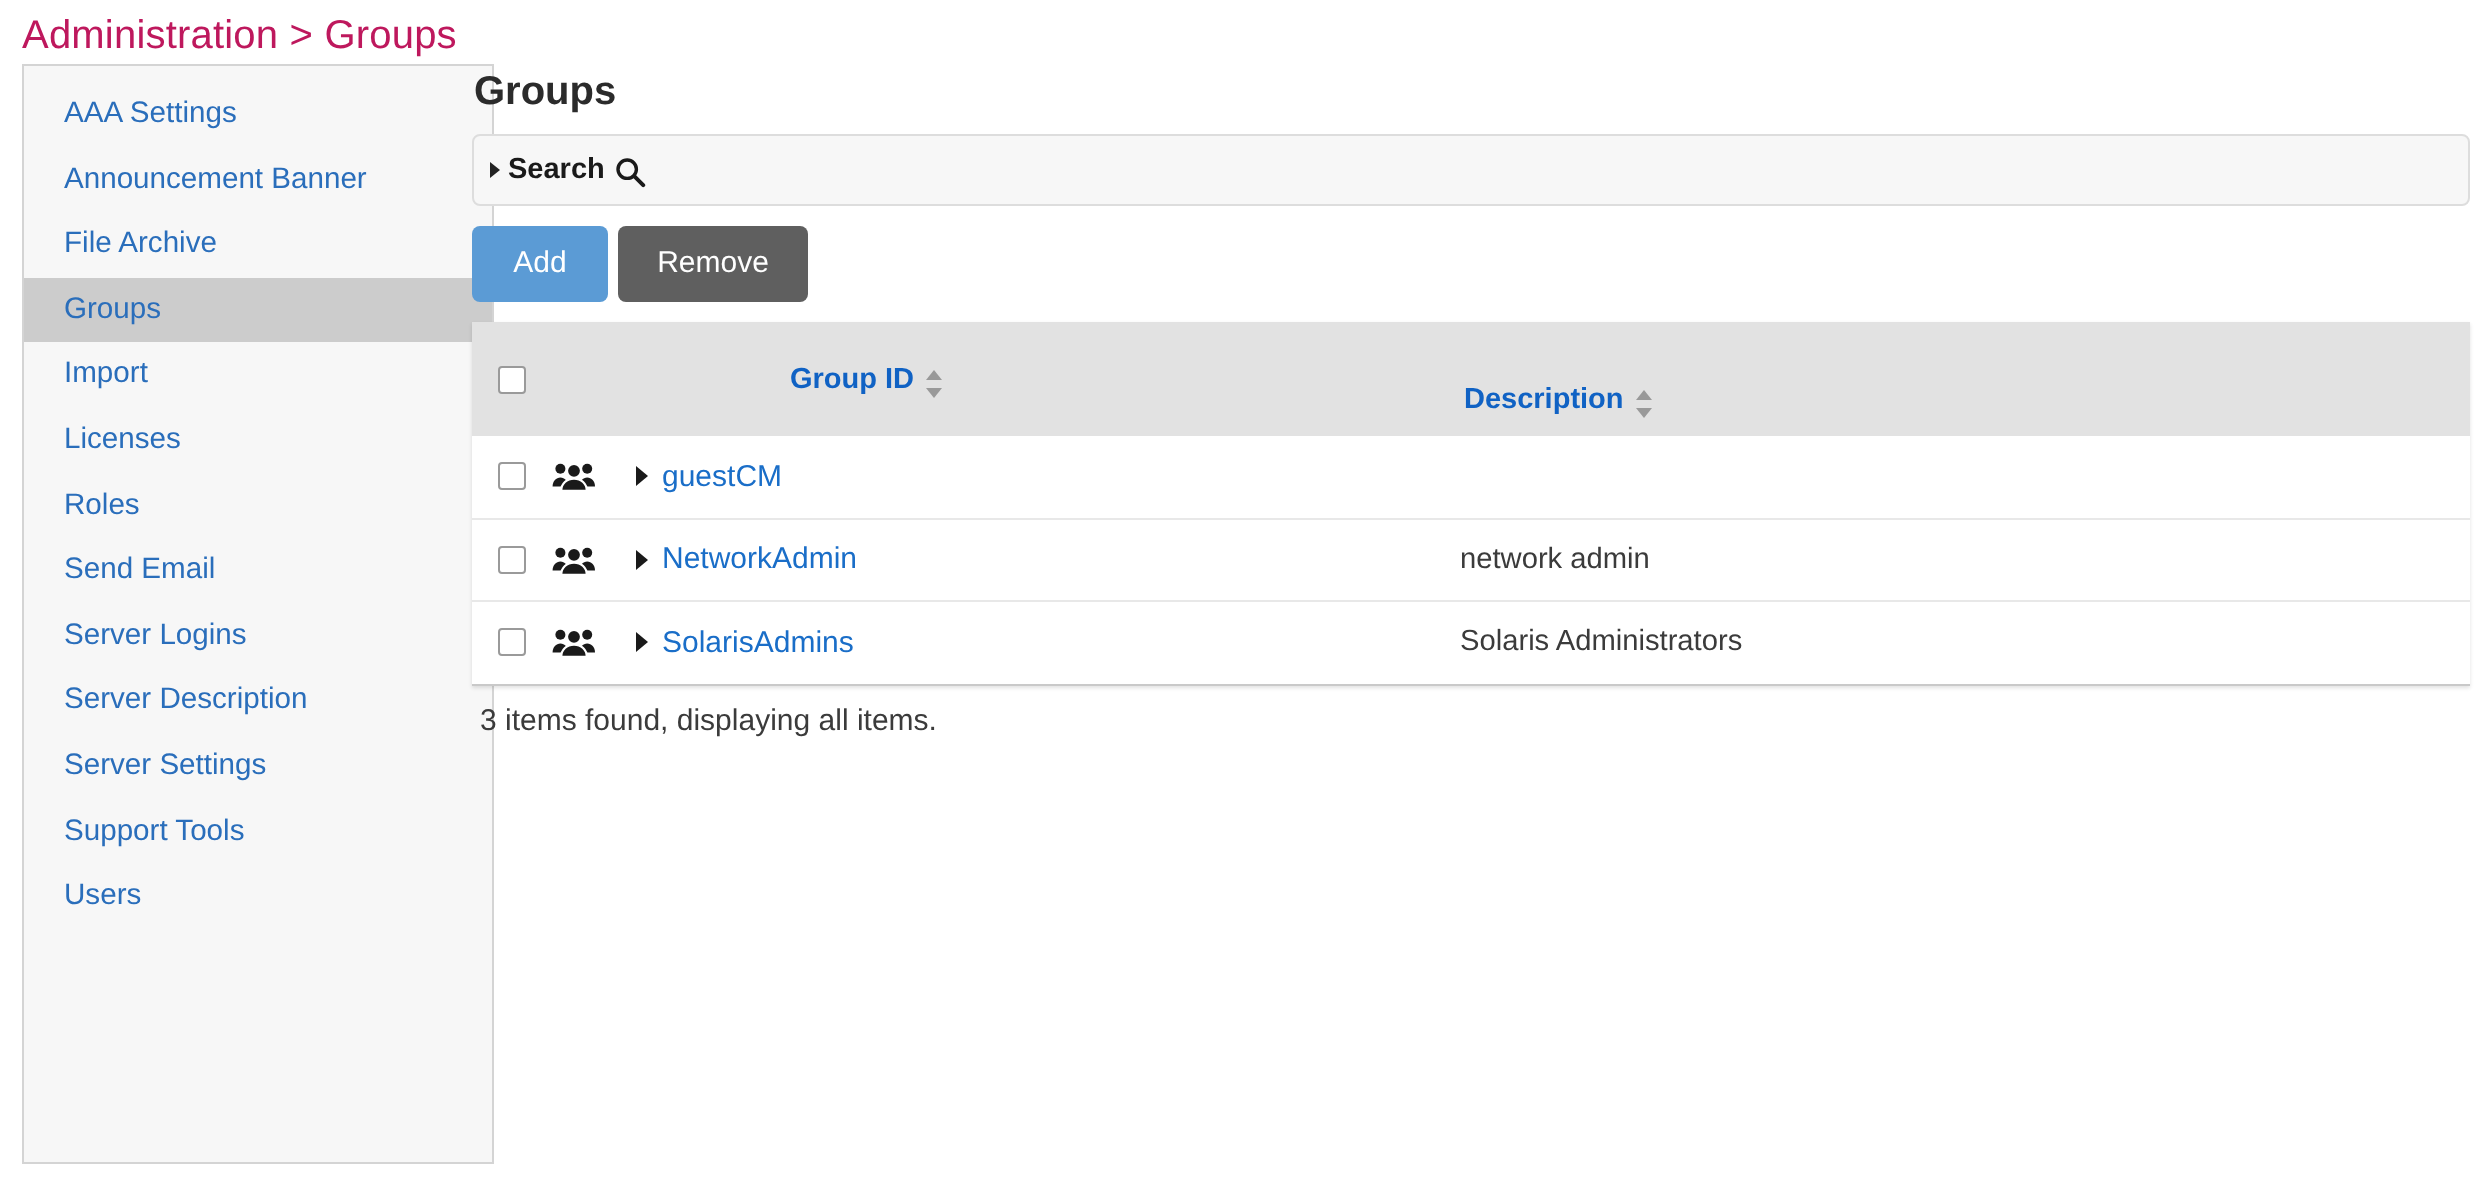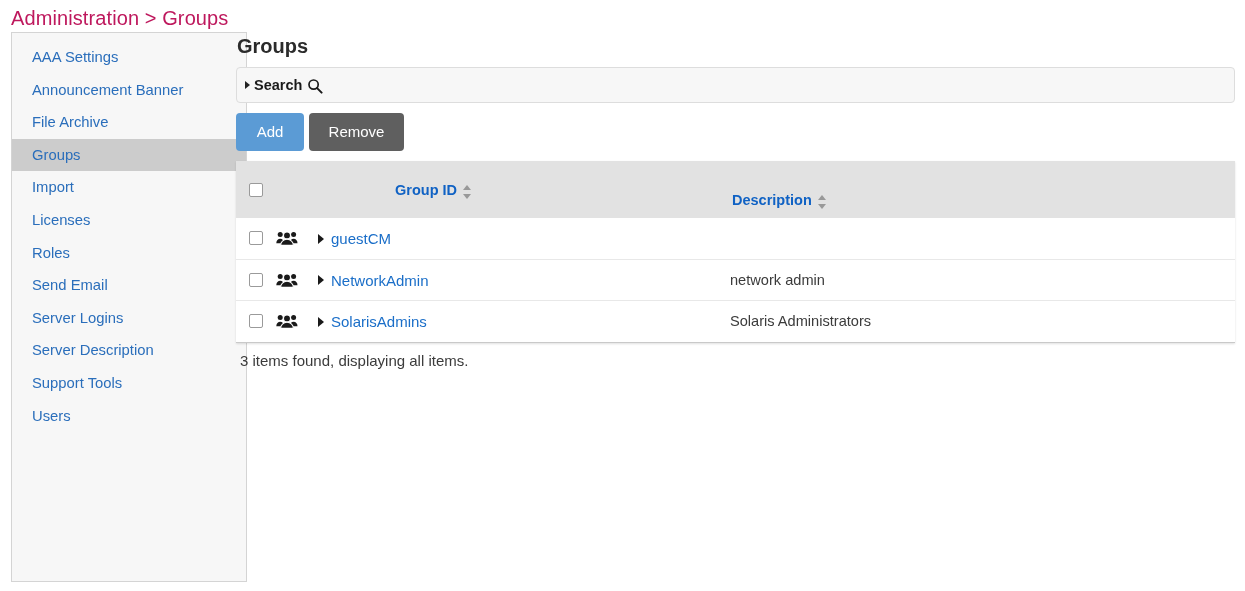--- a/index.html
+++ b/index.html
@@ -255,20 +255,21 @@
     <div class="side-item"><span>AAA Settings</span></div>
     <div class="side-item"><span>Announcement Banner</span></div>
     <div class="side-item"><span>File Archive</span></div>
     <div class="side-item active"><span>Groups</span></div>
     <div class="side-item"><span>Import</span></div>
     <div class="side-item"><span>Licenses</span></div>
     <div class="side-item"><span>Roles</span></div>
     <div class="side-item"><span>Send Email</span></div>
     <div class="side-item"><span>Server Logins</span></div>
     <div class="side-item"><span>Server Description</span></div>
+    <div class="side-item"><span>Server Settings</span></div>
     <div class="side-item"><span>Support Tools</span></div>
     <div class="side-item"><span>Users</span></div>
   </nav>
 
 <div class="main">
 
   <h1 class="page-title">Groups</h1>
 
   <div class="search-bar">
     <span class="search-tri"></span>

